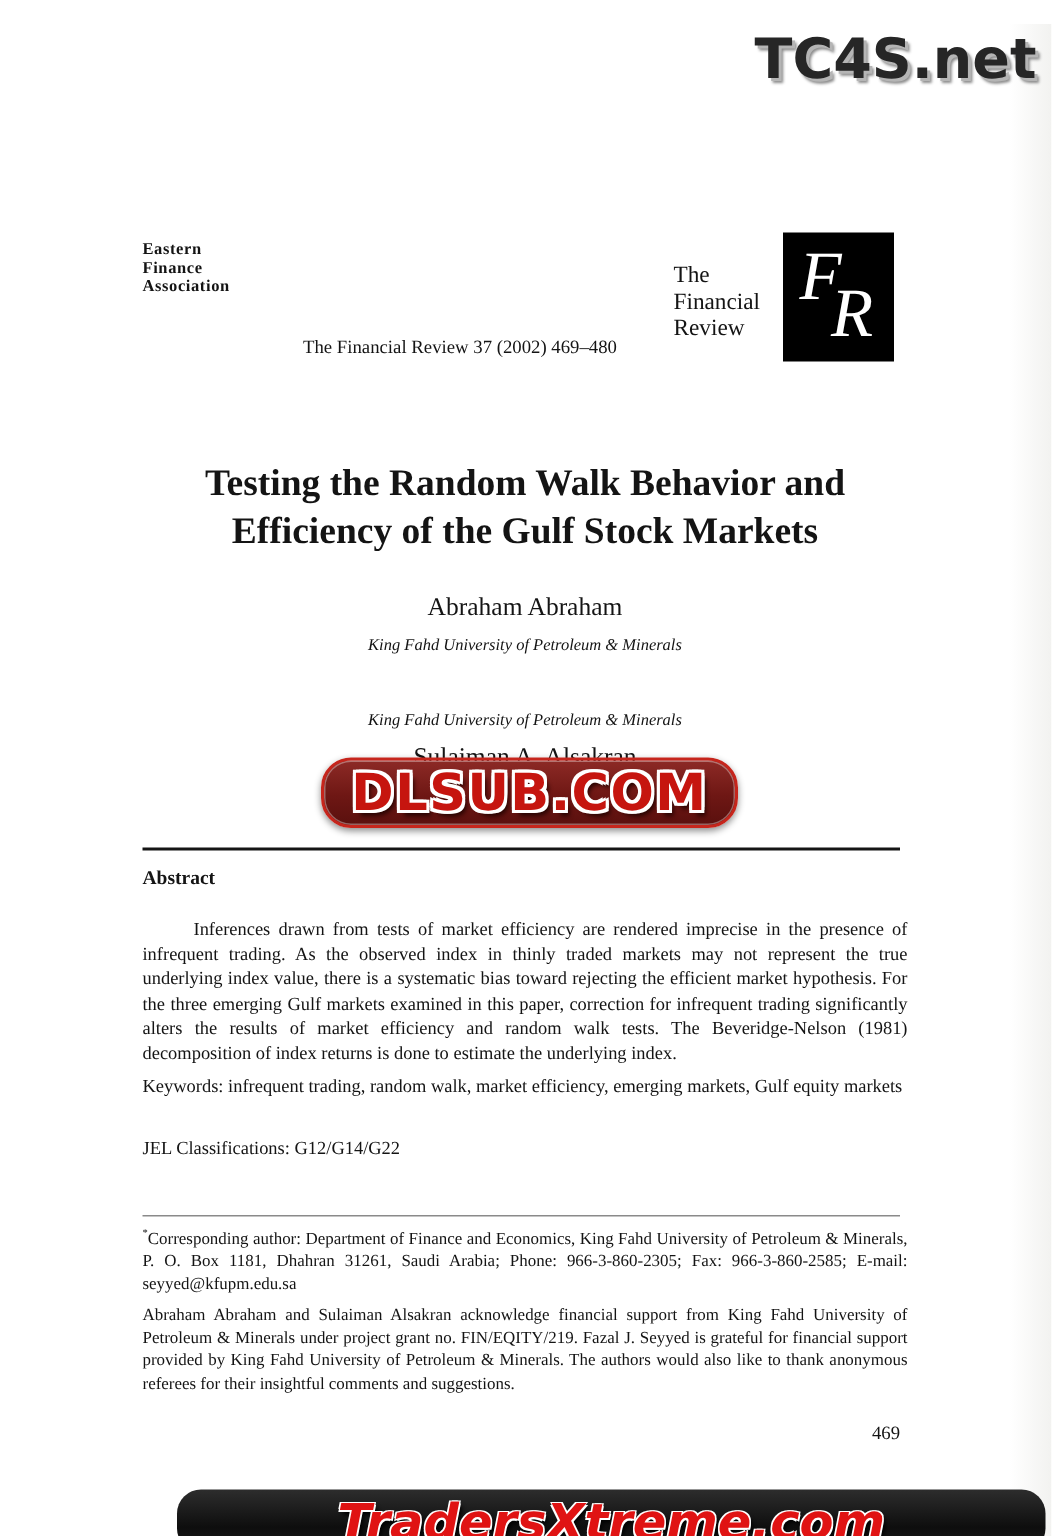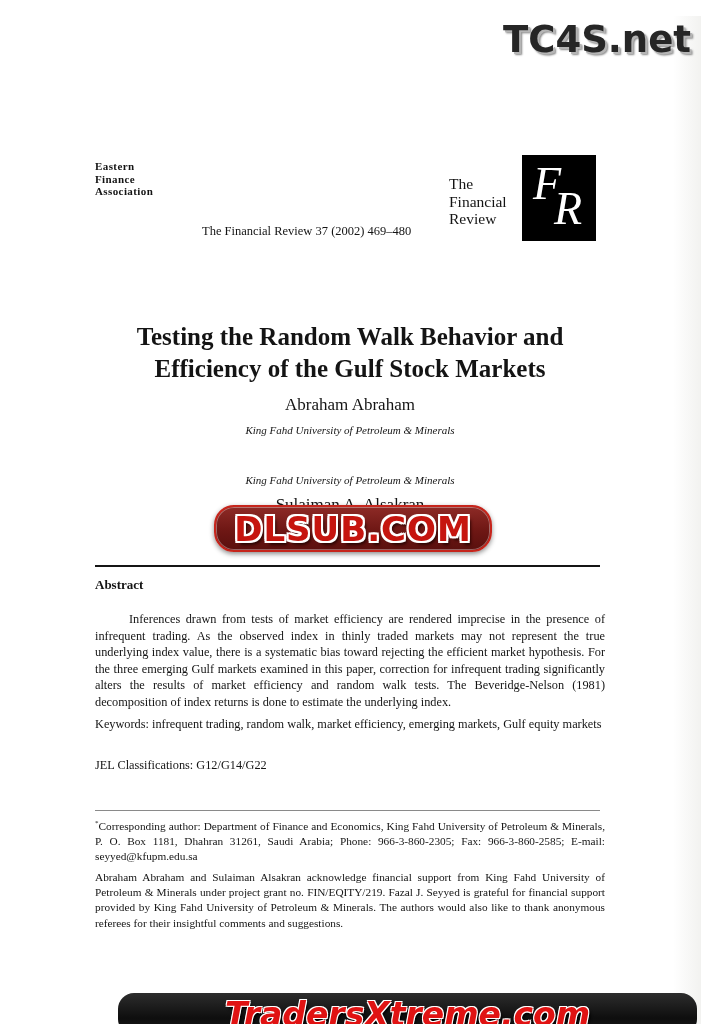--- a/index.html
+++ b/index.html
@@ -71,21 +71,21 @@
   }
   .fr-f, .fr-r {
     position: absolute; color: #fff;
     font-family: "Liberation Serif", serif; font-style: italic; font-size: 46px; line-height: 1;
   }
   .fr-f { left: 11px; top: 6px; }
   .fr-r { left: 32px; top: 31px; }
 
   
   .title {
-    position: absolute; left: 60px; top: 305px; width: 580px;
+    position: absolute; left: 60px; top: 291px; width: 580px;
     text-align: center; font-weight: bold; font-size: 25px; line-height: 32px;
   }
   .author-name { position: absolute; left: 95px; width: 510px; text-align: center; font-size: 17px; }
   .author-aff  { position: absolute; left: 95px; width: 510px; text-align: center; font-style: italic; font-size: 11px; }
   .a1 { top: 379px; } .af1 { top: 408px; }
   .a2 { top: 430px; } .af2 { top: 458px; }
   .a3 { top: 479px; }
   sup { font-size: 0.62em; vertical-align: super; line-height: 0; }
 
   
@@ -164,18 +164,19 @@
   </div>
 
   <div class="rule-foot"></div>
 
   <div class="footnote1">
     <sup>*</sup><span class="it">Corresponding author</span><span>: Department of Finance and Economics, King Fahd University of Petroleum &amp; Minerals, P. O. Box 1181, Dhahran 31261, Saudi Arabia; Phone: 966-3-860-2305; Fax: 966-3-860-2585; E-mail: seyyed@kfupm.edu.sa</span>
   </div>
 
   <div class="footnote2">Abraham Abraham and Sulaiman Alsakran acknowledge financial support from King Fahd University of Petroleum &amp; Minerals under project grant no. FIN/EQITY/219. Fazal J. Seyyed is grateful for financial support provided by King Fahd University of Petroleum &amp; Minerals. The authors would also like to thank anonymous referees for their insightful comments and suggestions.</div>
 
+  <div class="page-number">469</div>
 
   <div class="banner">
     <span class="banner-text">TradersXtreme.com</span>
   </div>
 
 </div>
 
 </body></html>

